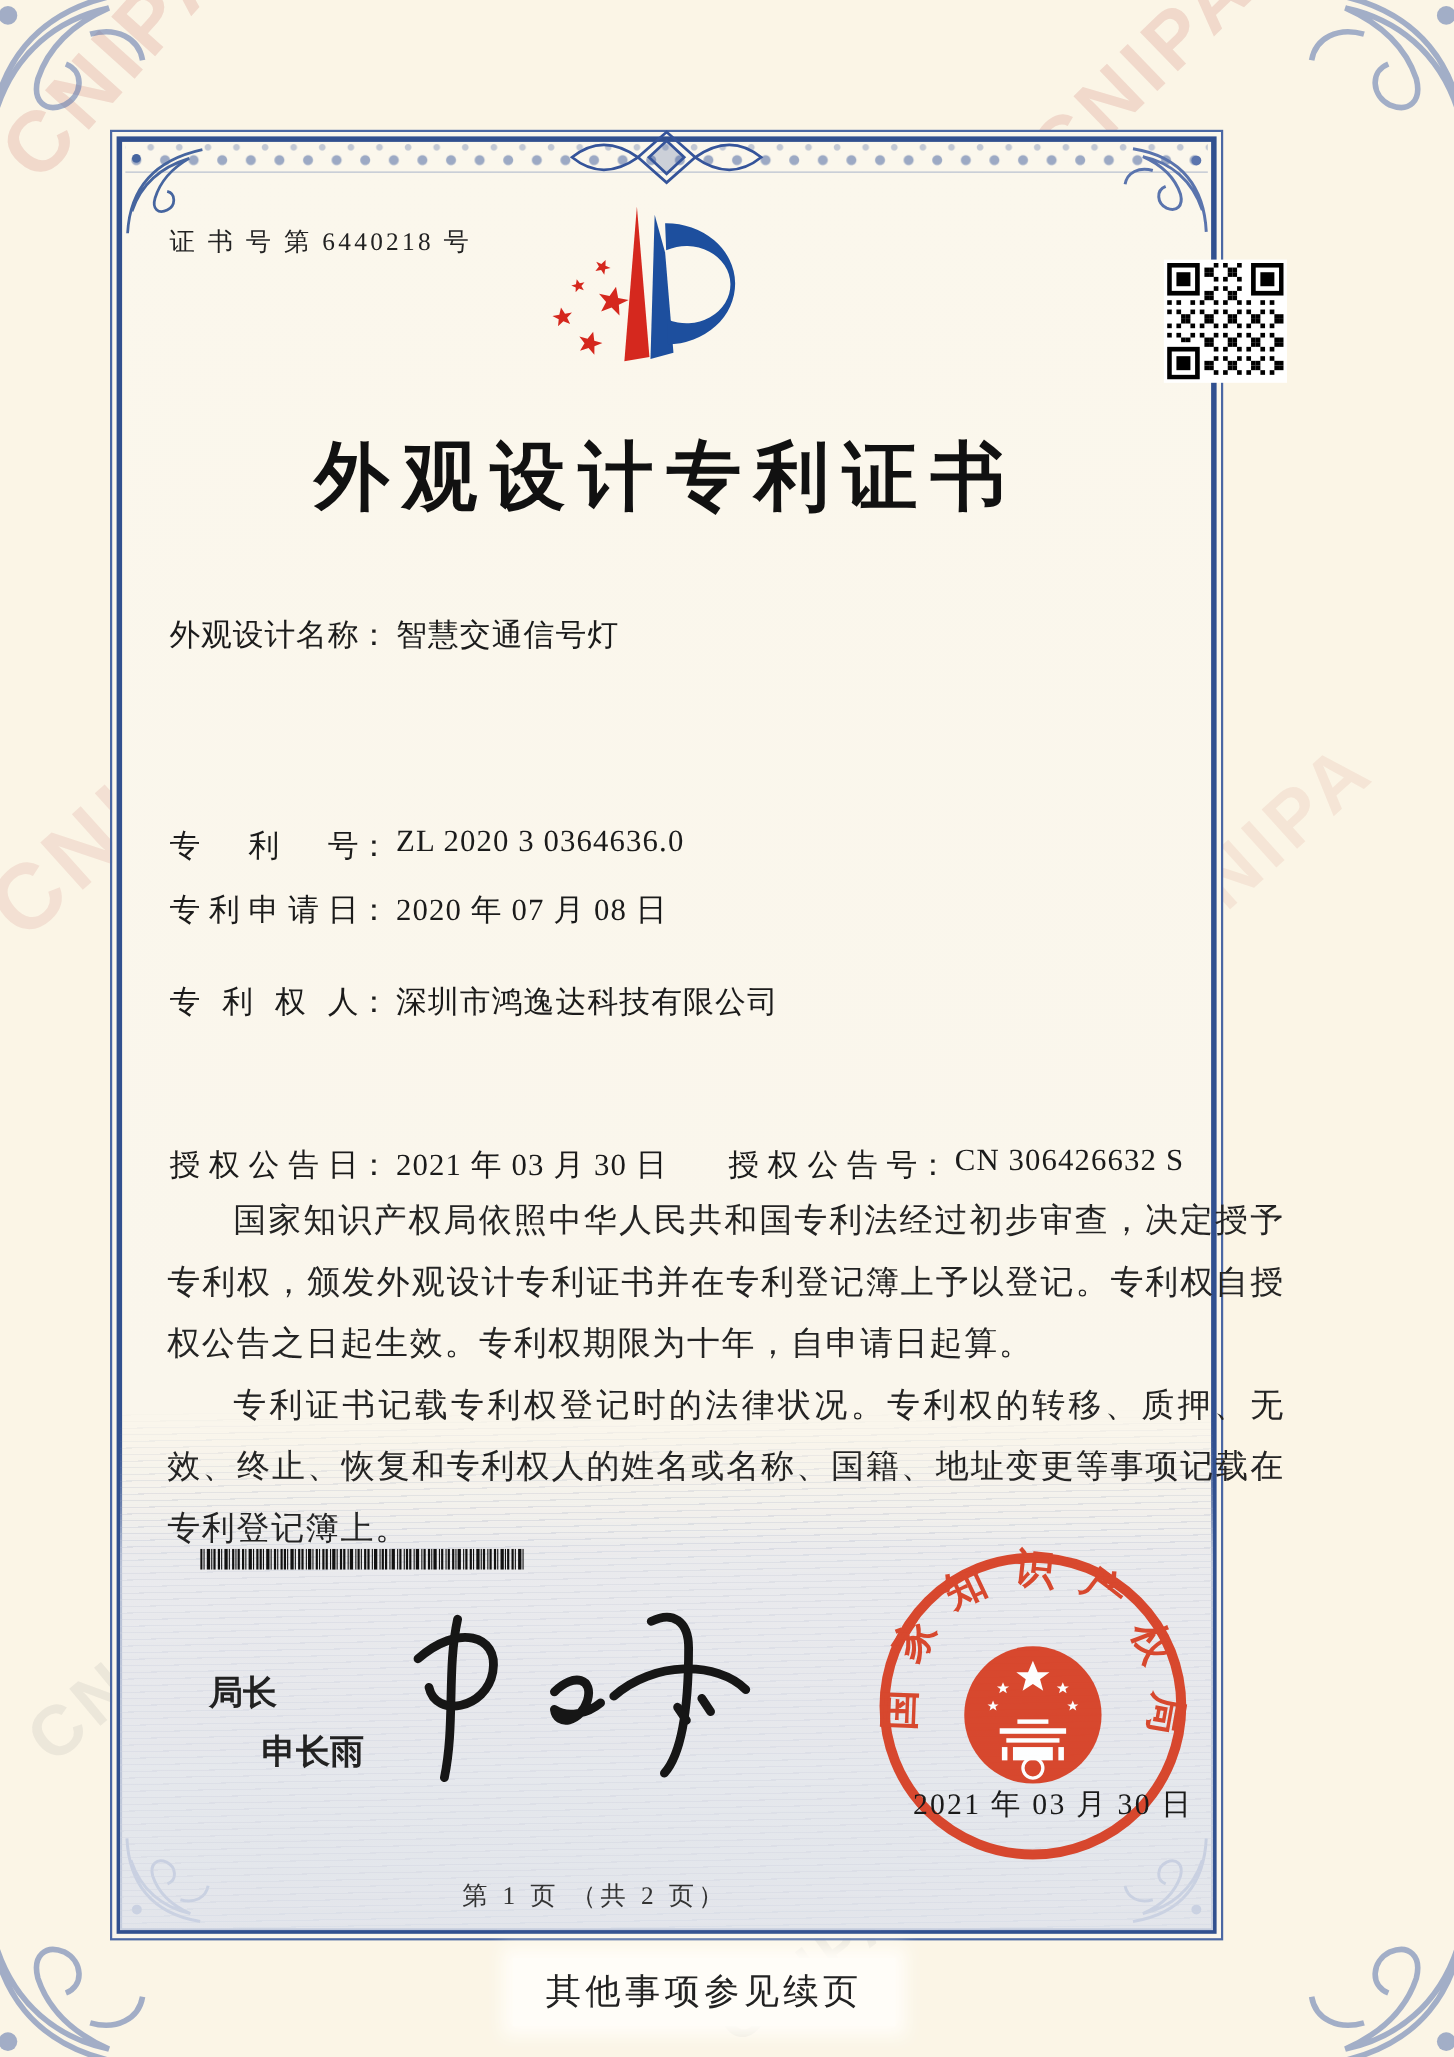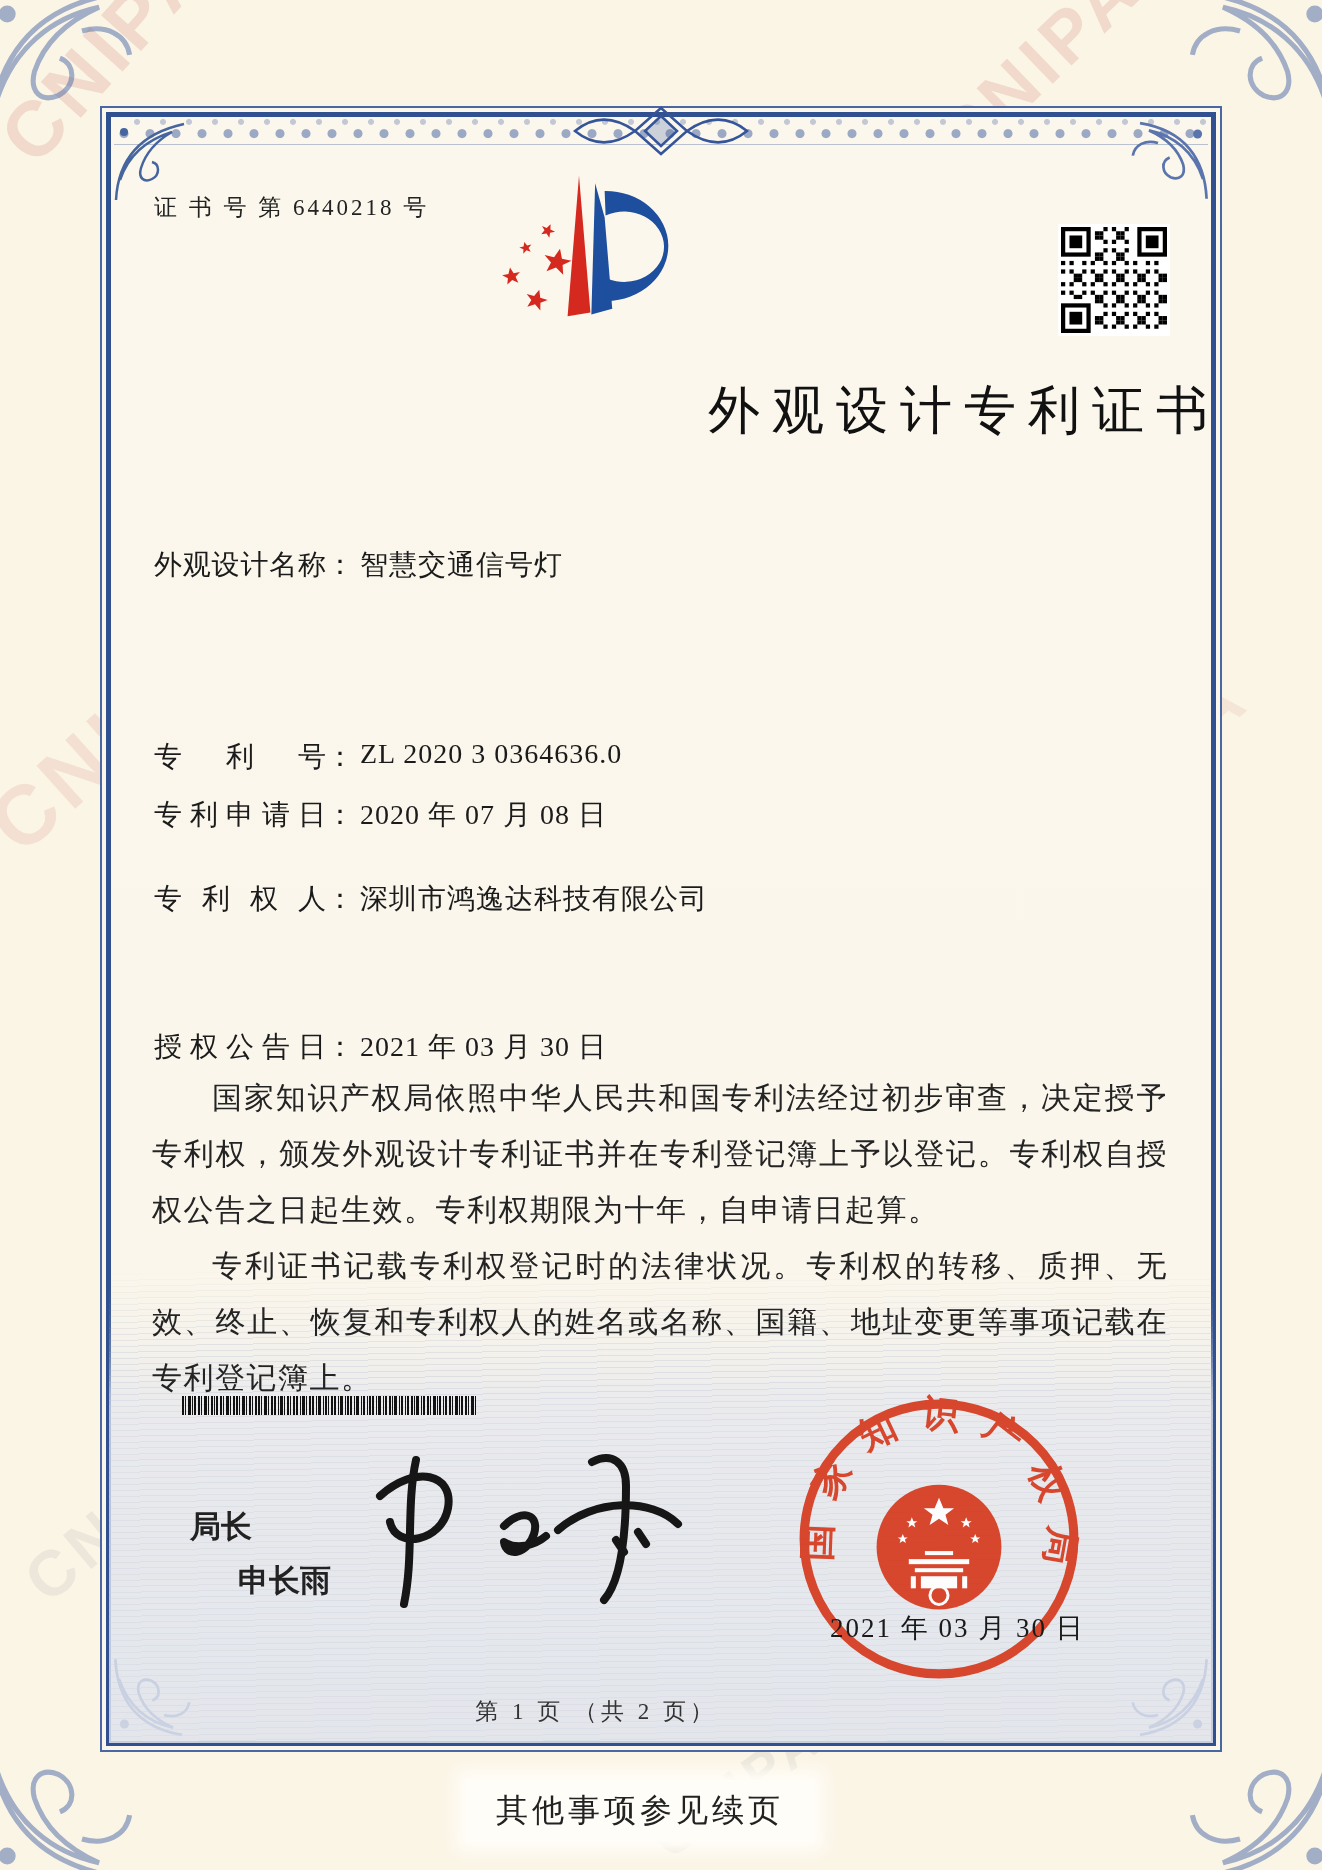--- a/index.html
+++ b/index.html
@@ -27,21 +27,21 @@
 
   
   .pcorner{position:absolute;width:170px;height:170px;opacity:.55;}
   .pc-tl{left:-20px;top:-20px;}
   .pc-tr{right:-20px;top:-20px;transform:scaleX(-1);}
   .pc-bl{left:-20px;bottom:-20px;transform:scaleY(-1);}
   .pc-br{right:-20px;bottom:-20px;transform:scale(-1,-1);}
 
   
   .frame{
-    position:absolute;left:100px;top:106px;width:1122px;height:1646px;
+    position:absolute;left:100px;top:118px;width:1012px;height:1646px;
     border:2px solid #4a67a4;
     background:linear-gradient(180deg,#fbf7ec 0%,#faf6ec 70%);
     box-sizing:border-box;
   }
   .frame-inner{position:absolute;inset:4px;border:5px solid #31508f;pointer-events:none;}
   .lace{
     position:absolute;left:12px;right:12px;top:10px;height:26px;
     background:
       radial-gradient(circle at 10px 60%, rgba(62,92,156,.50) 4px, transparent 5px) 0 0/26px 100% repeat-x,
       radial-gradient(circle at 10px 15%, rgba(62,92,156,.30) 2.5px, transparent 3.5px) 13px 0/26px 100% repeat-x;
@@ -63,22 +63,22 @@
     -webkit-mask-image:linear-gradient(180deg,transparent 0,#000 26%);
             mask-image:linear-gradient(180deg,transparent 0,#000 26%);
     pointer-events:none;
   }
 
   
   .cert-no{position:absolute;left:52px;top:84px;font-size:23px;letter-spacing:3px;color:#222;}
   .logo{position:absolute;left:382px;top:58px;width:190px;height:160px;}
   .qr{position:absolute;left:956px;top:116px;width:106px;height:106px;background:#fff;padding:3px;}
   .title{
-    position:absolute;left:0;right:0;top:268px;text-align:right;
-    font-size:52px;font-weight:400;letter-spacing:12px;color:#111;
+    position:absolute;left:0;right:0;top:268px;text-align:center;
+    font-size:68px;font-weight:700;letter-spacing:12px;color:#111;
   }
 
   
   .frow{position:absolute;left:52px;font-size:28px;color:#1b1b1b;white-space:nowrap;}
   .flabel{display:inline-block;width:172px;text-align-last:justify;vertical-align:top;}
   .fcolon{display:inline-block;vertical-align:top;}
   .fvalue{display:inline-block;margin-left:6px;vertical-align:top;letter-spacing:1px;}
   .addr-lines{display:inline-block;margin-left:6px;vertical-align:top;letter-spacing:1px;white-space:normal;line-height:46px;}
   .r1{top:438px;} .r2{top:522px;} .r3{top:606px;margin-top:24px;} .r4{top:688px;}
   .r5{top:772px;} .r6{top:834px;} .r7{top:920px;text-align:right;} .r7b{left:560px;top:920px;}
@@ -352,20 +352,23 @@
     </div>
     <div class="frow r4">
       <span class="flabel">专利申请日</span><span class="fcolon">：</span><span class="fvalue">2020 年 07 月 08 日</span>
     </div>
     <div class="frow r5">
       <span class="flabel">专利权人</span><span class="fcolon">：</span><span class="fvalue">深圳市鸿逸达科技有限公司</span>
     </div>
     <div class="frow r7">
       <span class="flabel">授权公告日</span><span class="fcolon">：</span><span class="fvalue">2021 年 03 月 30 日</span>
     </div>
+    <div class="frow r7b">
+      <span class="flabel">授权公告号</span><span class="fcolon">：</span><span class="fvalue">CN 306426632 S</span>
+    </div>
 
     <div class="paras">
       <p>国家知识产权局依照中华人民共和国专利法经过初步审查，决定授予专利权，颁发外观设计专利证书并在专利登记簿上予以登记。专利权自授权公告之日起生效。专利权期限为十年，自申请日起算。</p>
       <p>专利证书记载专利权登记时的法律状况。专利权的转移、质押、无效、终止、恢复和专利权人的姓名或名称、国籍、地址变更等事项记载在专利登记簿上。</p>
     </div>
 
     <svg class="barcode" id="barcode-svg" viewBox="0 0 300 19" preserveAspectRatio="none">
         <rect x="0" y="0" width="2" height="19" fill="#111"></rect>
         <rect x="3" y="0" width="1" height="19" fill="#111"></rect>
         <rect x="6" y="0" width="3" height="19" fill="#111"></rect>

